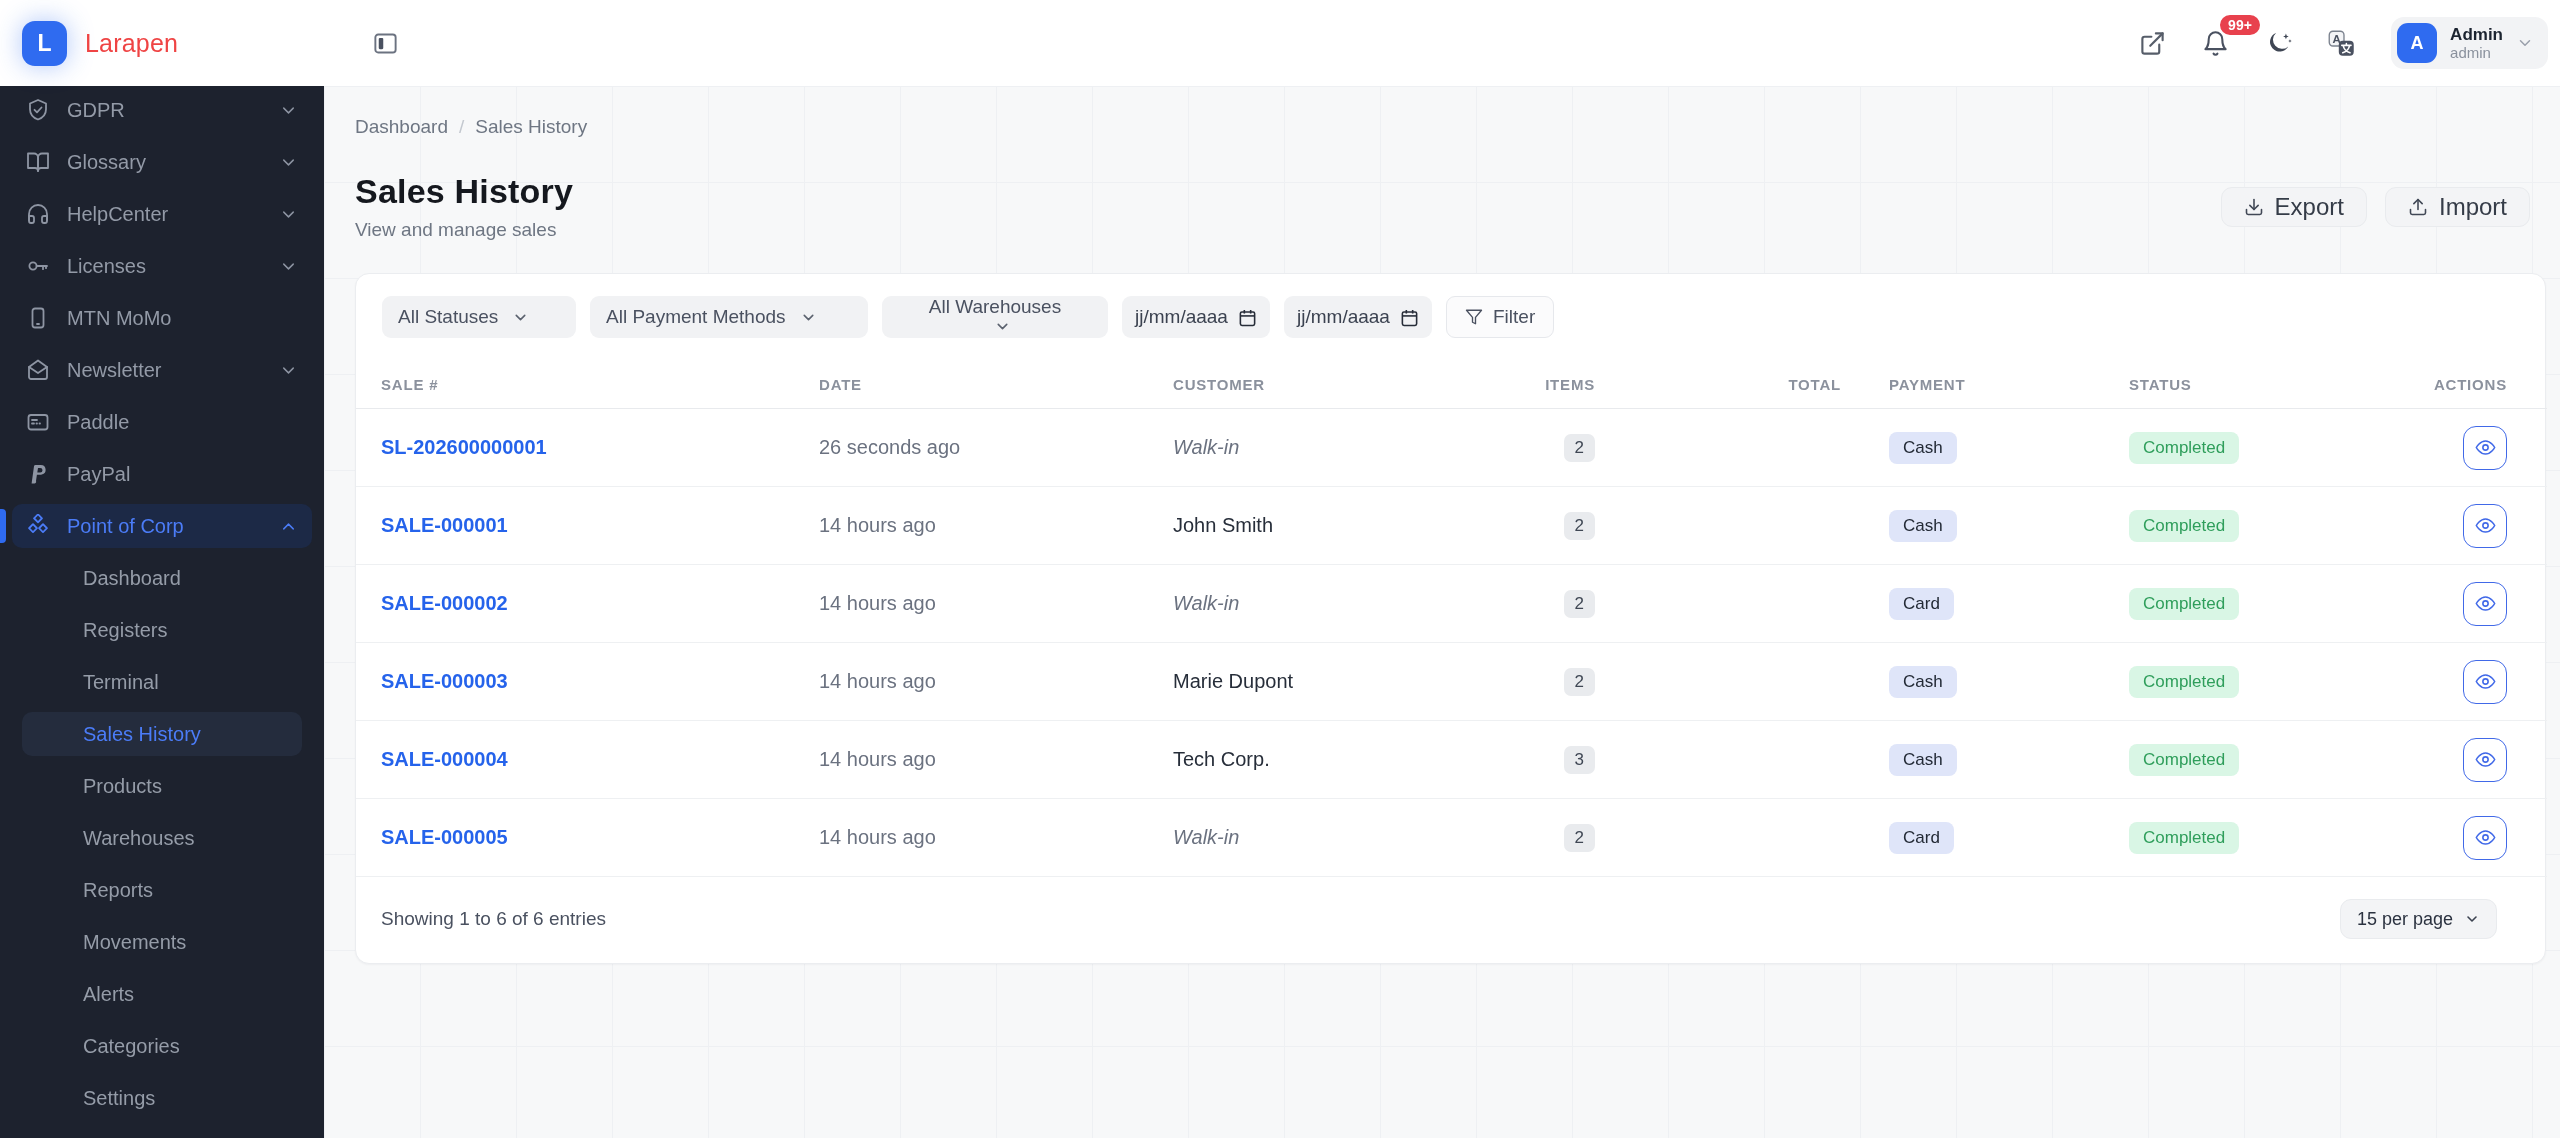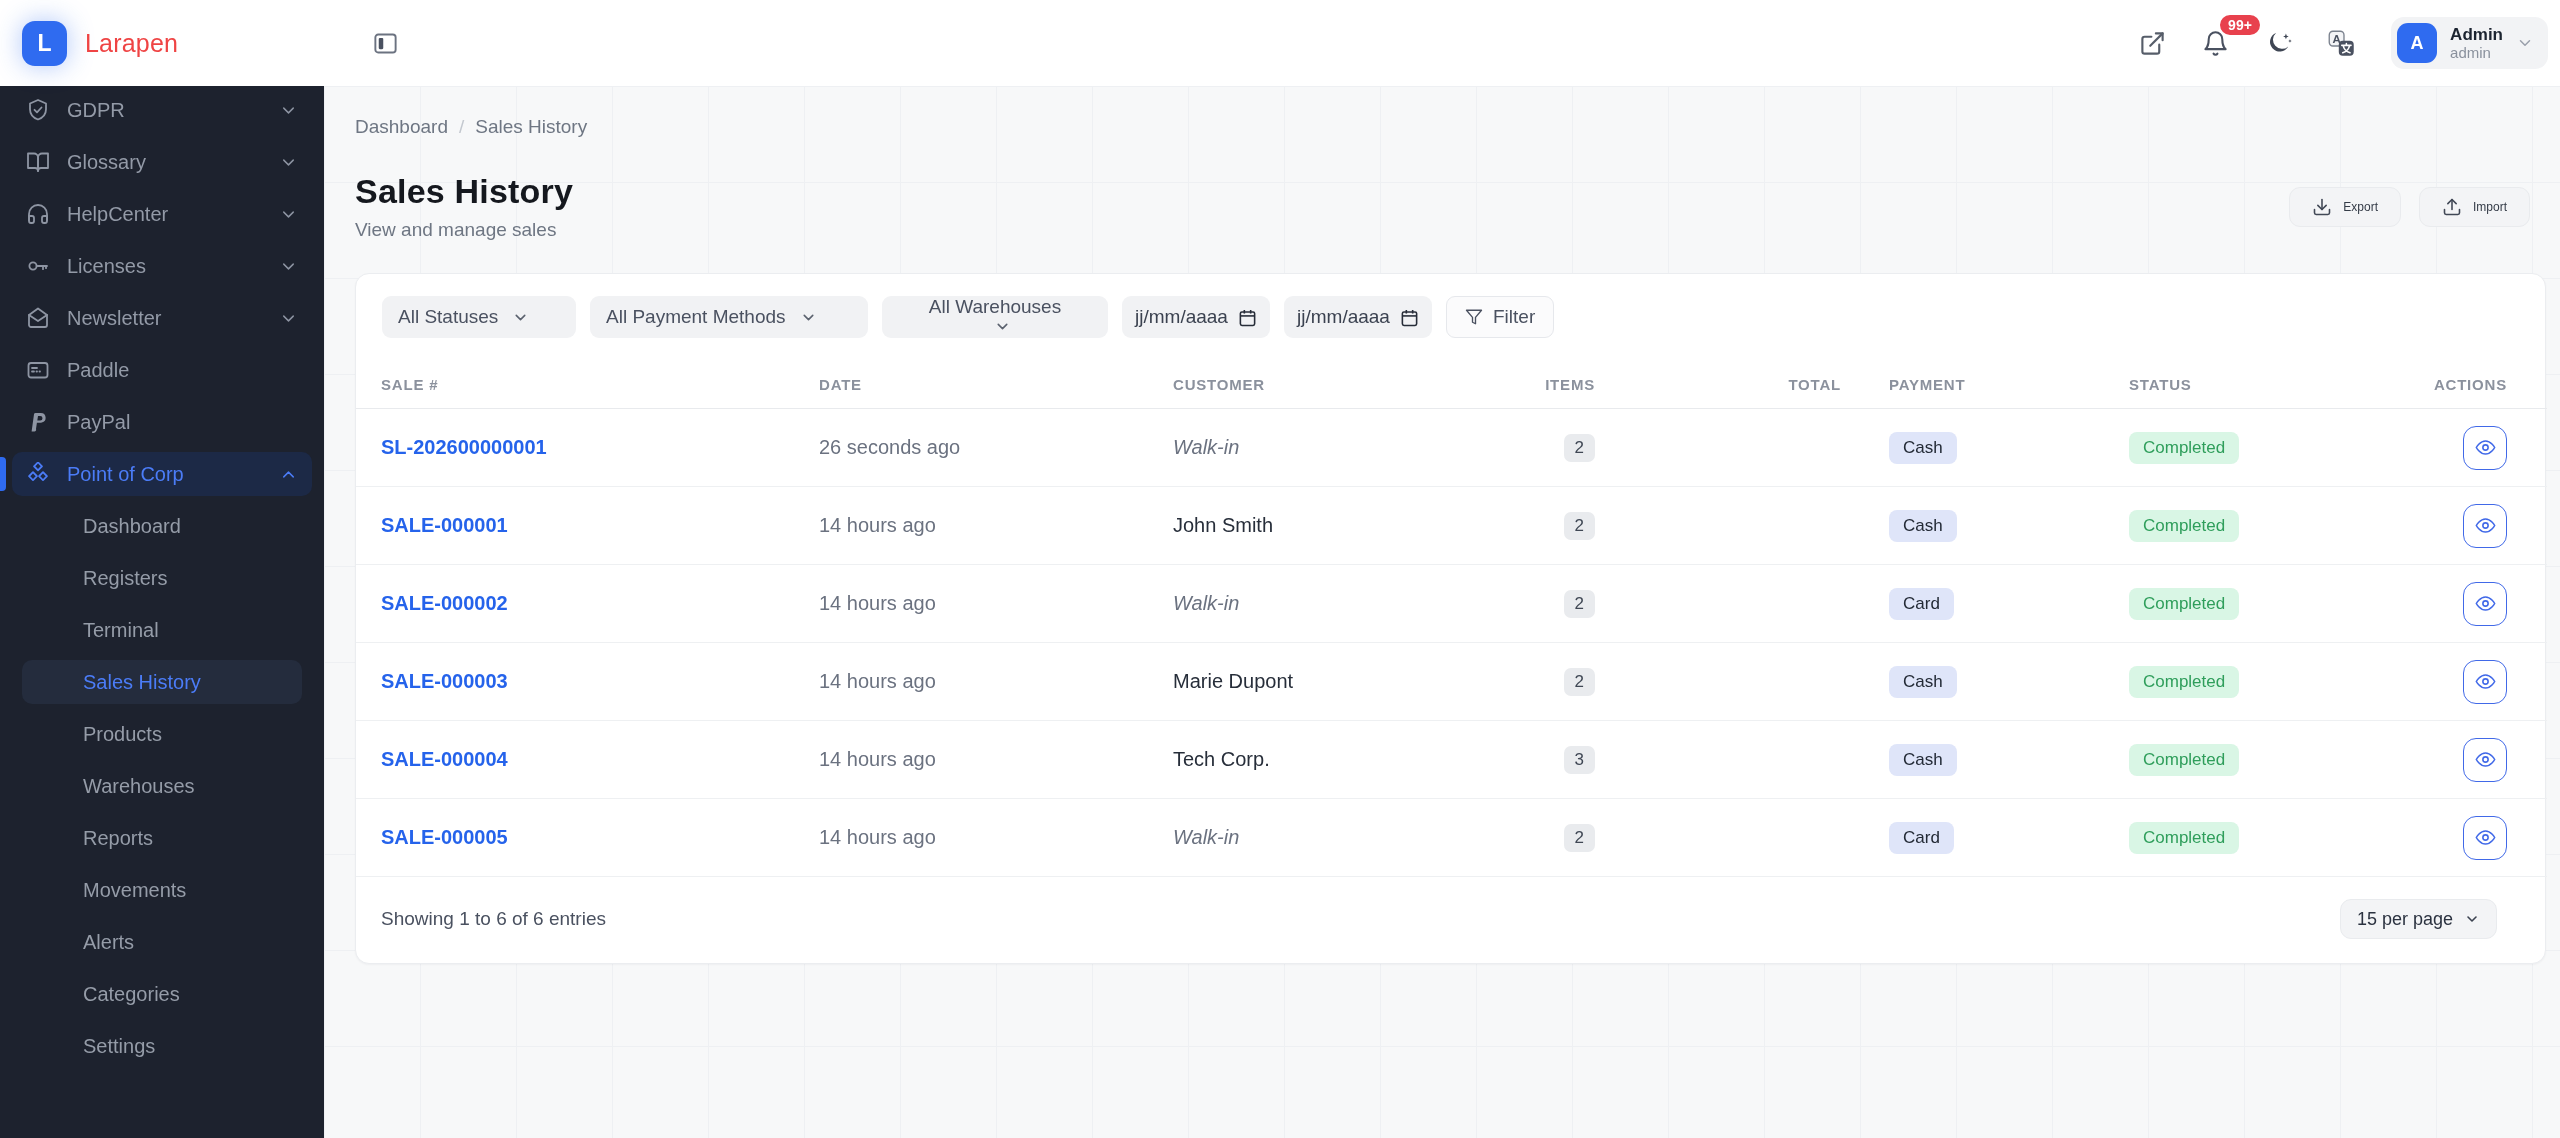--- a/index.html
+++ b/index.html
@@ -63,21 +63,21 @@
     background-size:96px 96px; overflow:hidden; }
   .breadcrumb { margin:30px 0 0 31px; display:flex; align-items:center; gap:11px;
     font-size:19px; color:#6e7683; }
   .crumb-sep { color:#c3c8cf; }
   .header-row { display:flex; justify-content:space-between; align-items:center;
     margin:34px 14px 0 31px; }
   .page-title { font-size:34px; font-weight:700; color:#15181e; letter-spacing:.2px; }
   .page-sub { margin-top:8px; font-size:19px; color:#6e7683; }
   .hdr-btns { display:flex; gap:18px; margin-right:16px; }
   .btn { height:40px; padding:0 22px; border-radius:11px; background:#f3f4f6;
-    border:1px solid #e9ebee; font-size:12px; color:#353c48; display:flex;
+    border:1px solid #e9ebee; font-size:24px; color:#353c48; display:flex;
     align-items:center; gap:11px; cursor:pointer; }
   .btn svg { width:20px; height:20px; }
 
   
   .card { margin:32px 14px 0 31px; background:#fff; border:1px solid #ebedf0;
     border-radius:14px; box-shadow:0 1px 2px rgba(16,24,40,.04); }
   .filters { display:flex; align-items:center; gap:14px; padding:22px 26px; }
   .select { height:42px; background:#f1f2f4; border-radius:9px; display:flex;
     align-items:center; padding:0 16px;
     font-size:19px; color:#4a5160; cursor:pointer; }
@@ -193,20 +193,29 @@
         <span>Licenses</span>
         <span class="chev">
           <svg viewBox="0 0 24 24" fill="none" stroke="currentColor" stroke-width="1.8" stroke-linecap="round" stroke-linejoin="round">
             <polyline points="6 9 12 15 18 9"></polyline>
           </svg>
         </span>
       </div>
       <div class="nav-item">
         <span class="nav-ic">
           <svg viewBox="0 0 24 24" fill="none" stroke="currentColor" stroke-width="1.8" stroke-linecap="round" stroke-linejoin="round">
+            <rect x="6.5" y="2.5" width="11" height="19" rx="2.5"></rect>
+            <line x1="11" y1="18" x2="13" y2="18"></line>
+          </svg>
+        </span>
+        <span>MTN MoMo</span>
+      </div>
+      <div class="nav-item">
+        <span class="nav-ic">
+          <svg viewBox="0 0 24 24" fill="none" stroke="currentColor" stroke-width="1.8" stroke-linecap="round" stroke-linejoin="round">
             <path d="M3 9l9-6.5L21 9v10a2 2 0 0 1-2 2H5a2 2 0 0 1-2-2z"></path>
             <polyline points="3 9 12 15 21 9"></polyline>
           </svg>
         </span>
         <span>Newsletter</span>
         <span class="chev">
           <svg viewBox="0 0 24 24" fill="none" stroke="currentColor" stroke-width="1.8" stroke-linecap="round" stroke-linejoin="round">
             <polyline points="6 9 12 15 18 9"></polyline>
           </svg>
         </span>

